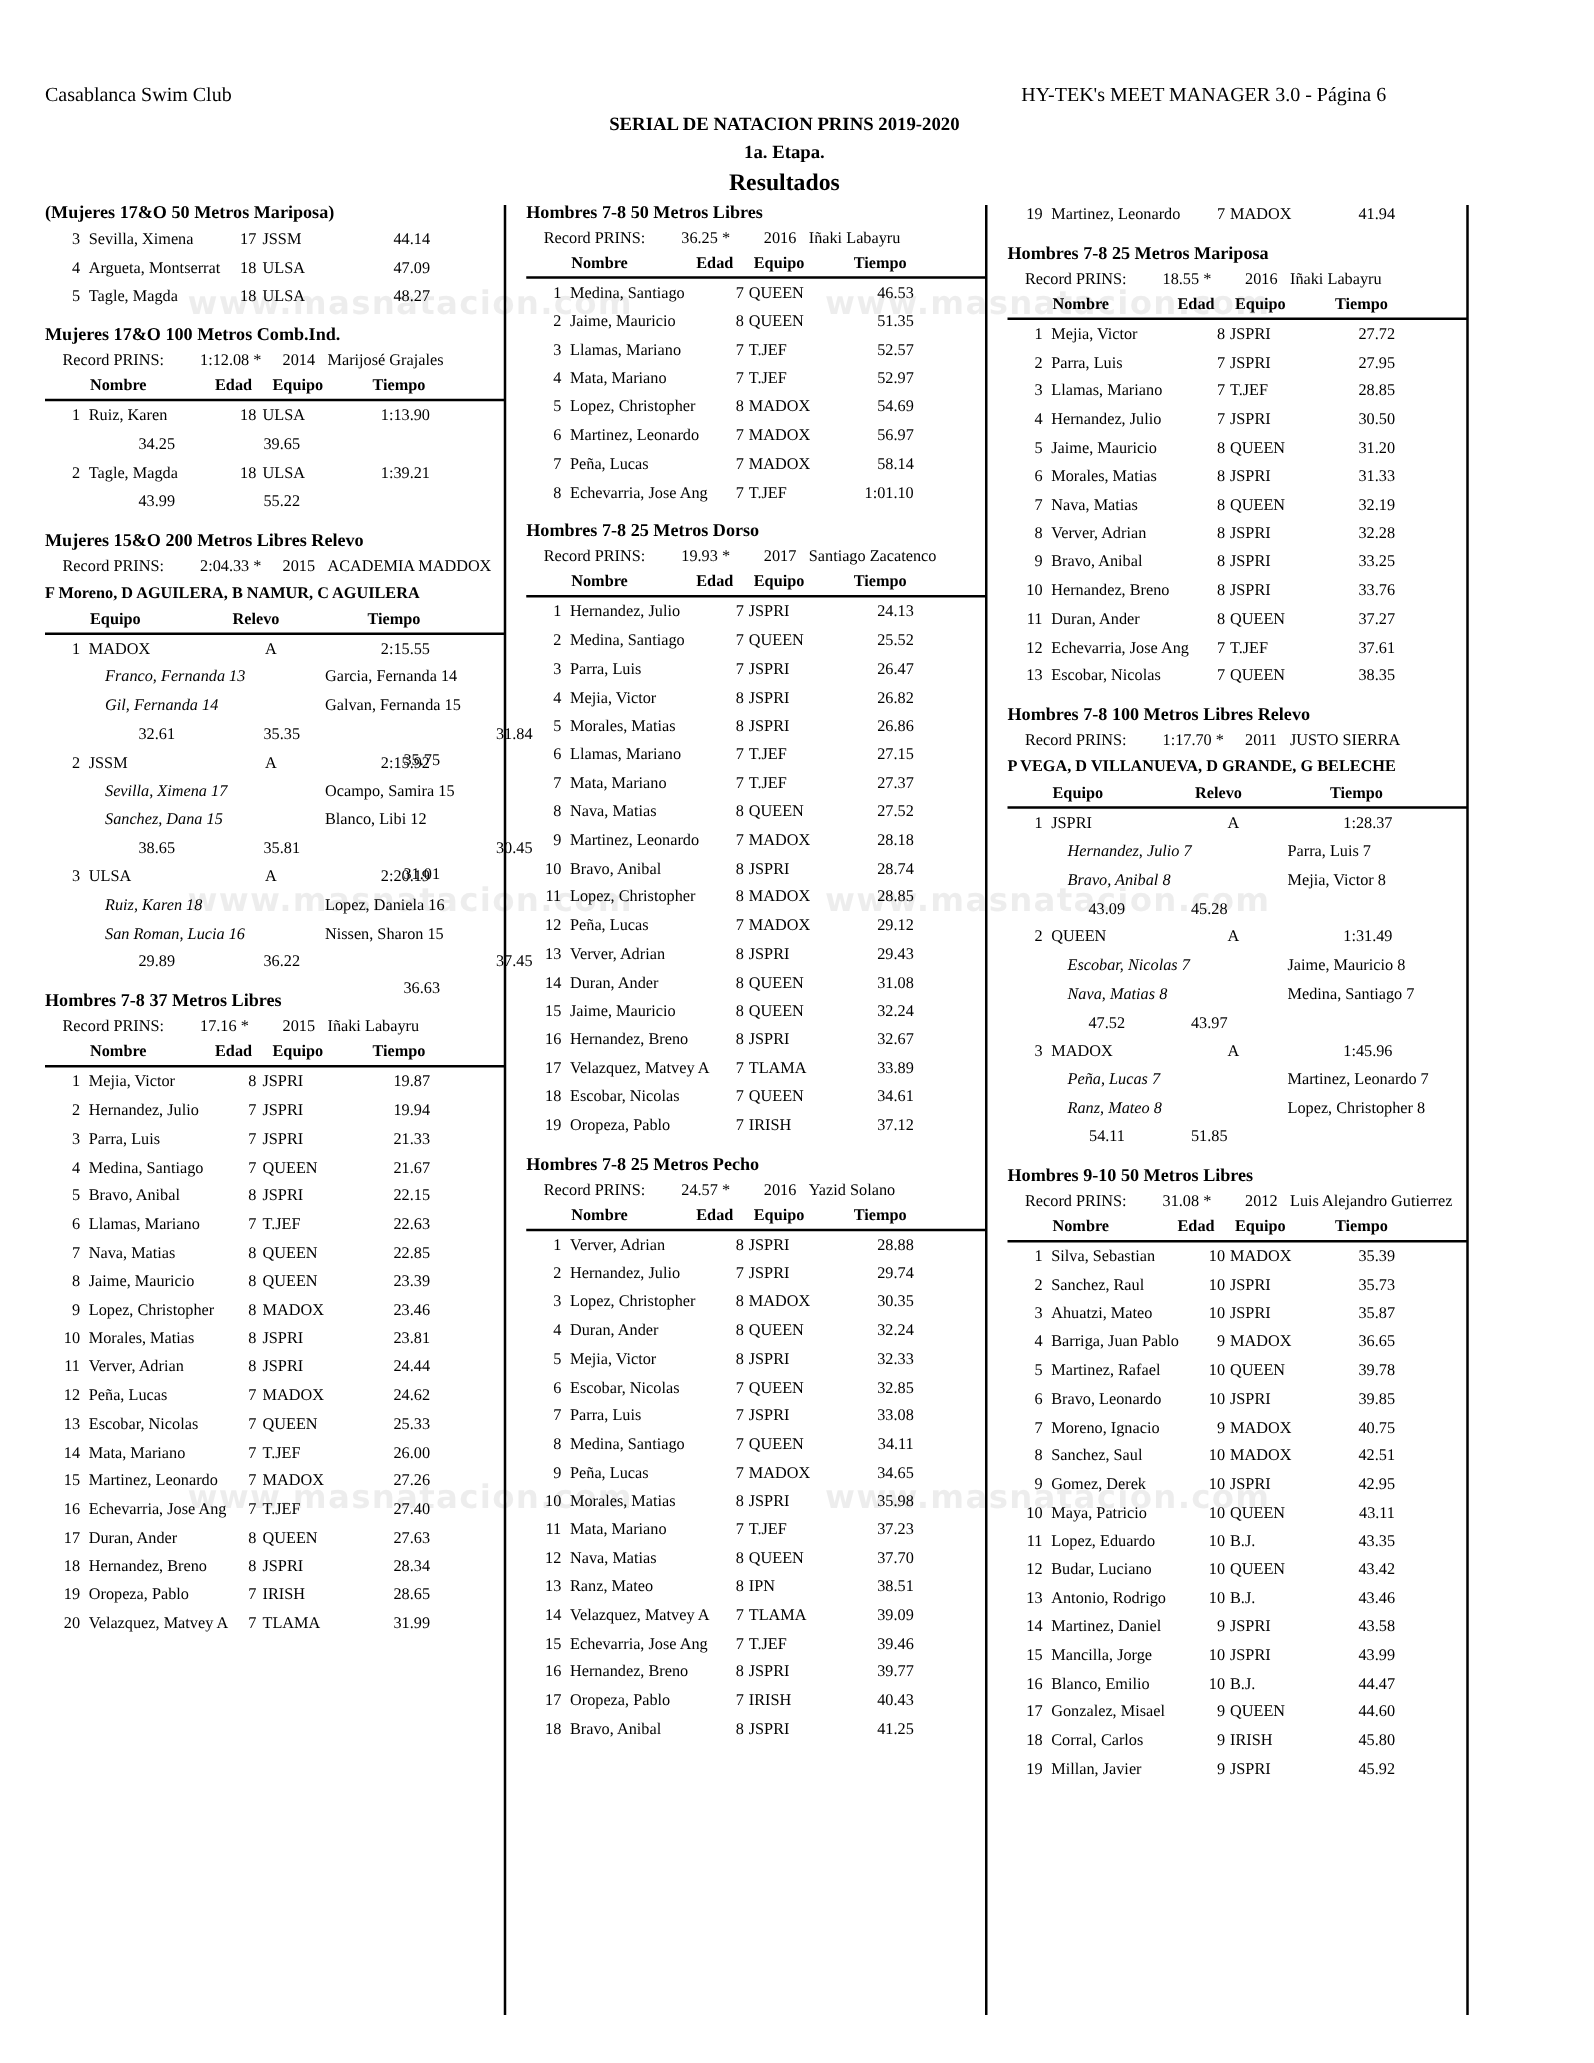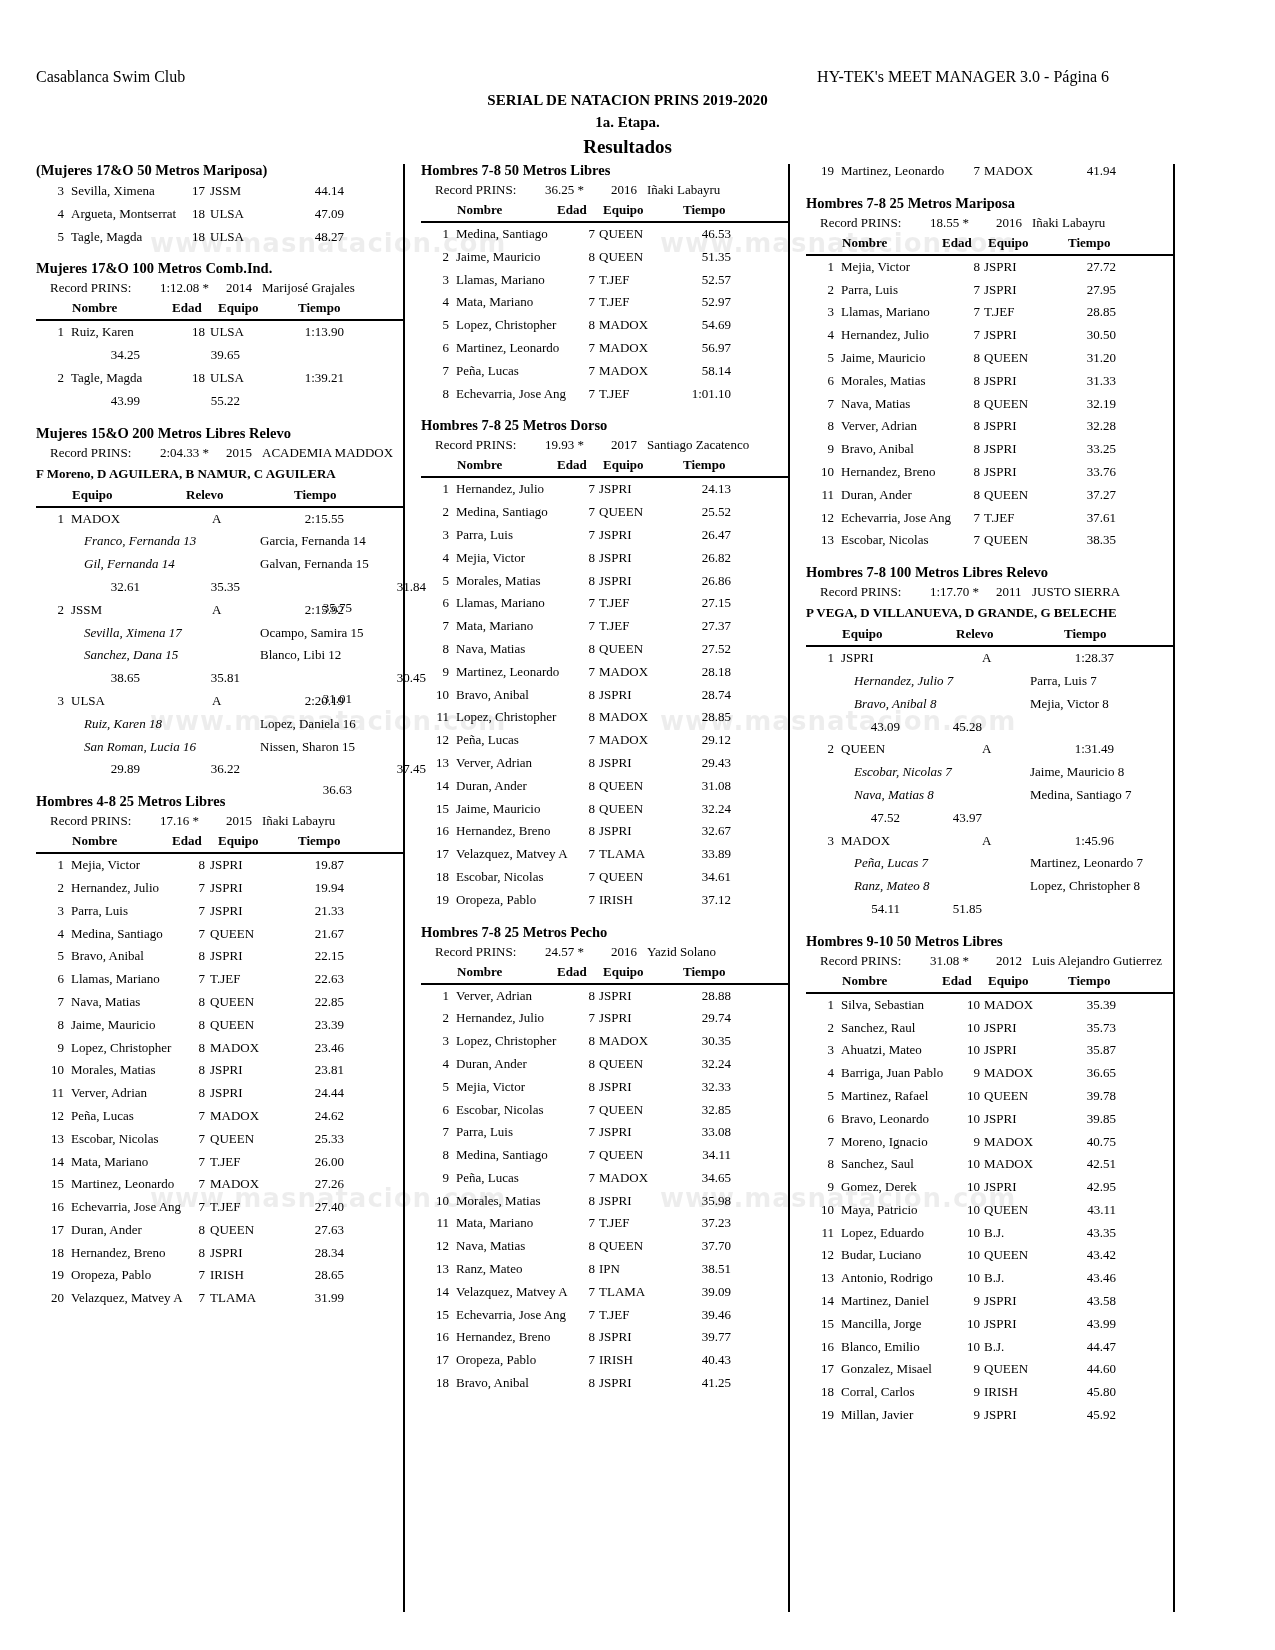--- a/index.html
+++ b/index.html
@@ -201,21 +201,21 @@
         <span class="s2">Nissen, Sharon 15</span>
       </div>
       <div class="sp">
         <span class="p0">29.89</span>
         <span class="p1">36.22</span>
         <span class="p2">36.63</span>
         <span class="p3">37.45</span>
       </div>
     </div>
     <div class="event">
-      <div class="ev">Hombres 4-8 25 Metros Libres</div>
+      <div class="ev">Hombres 7-8 37 Metros Libres</div>
       <div class="rec">
         <span class="rl">Record PRINS:</span>
         <span class="rt">17.16 *</span>
         <span class="ry">2015</span>
         <span class="rn">Iñaki Labayru</span>
       </div>
       <div class="th">
         <span class="h-name">Nombre</span>
         <span class="h-age">Edad</span>
         <span class="h-team">Equipo</span>

